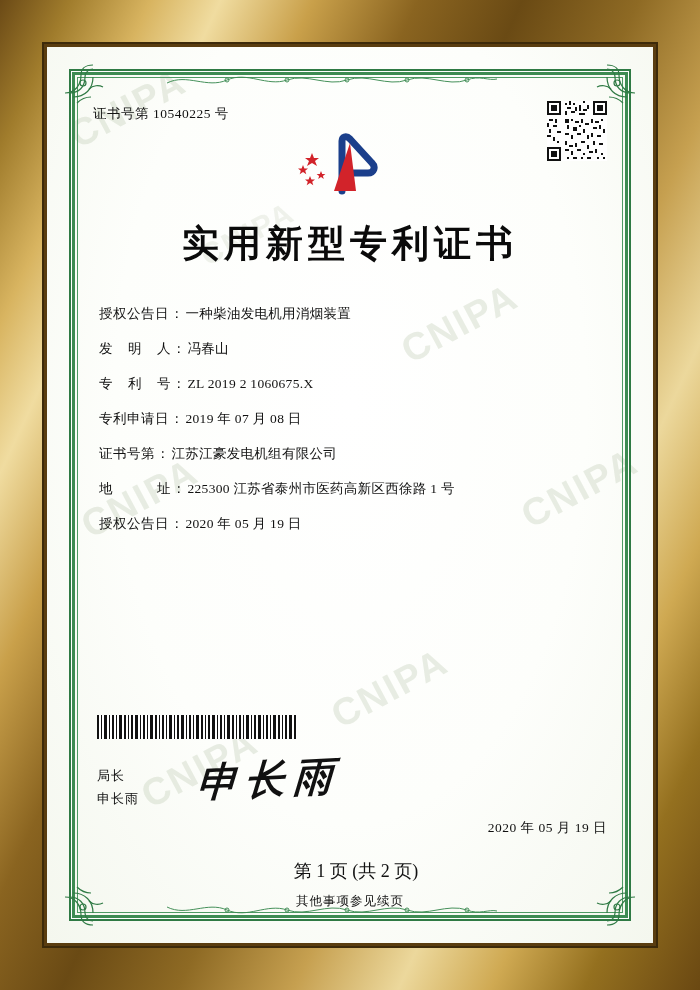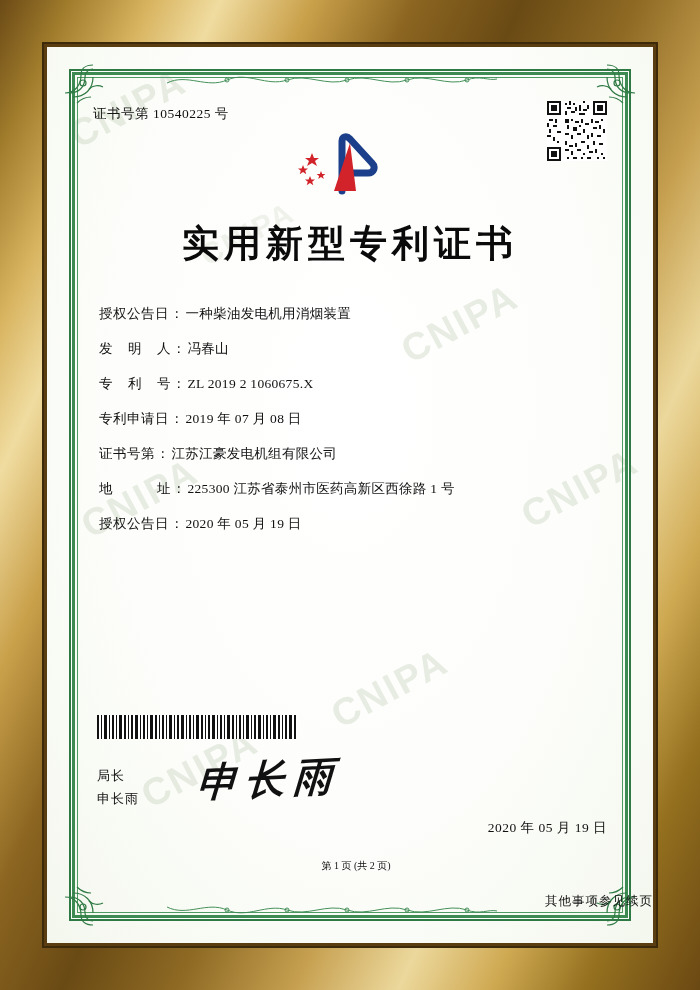--- a/index.html
+++ b/index.html
@@ -221,28 +221,28 @@
     right: 46px; top: 772px;
     font-size: 13.5px;
     color: #111;
     letter-spacing: .5px;
   }
 
   .page-no {
     position: absolute;
     left: 0; right: 12px; top: 812px;
     text-align: center;
-    font-size: 10px;
+    font-size: 18px;
     color: #111;
     padding-left: 24px;
   }
   .footnote {
     position: absolute;
     left: 0; right: 0; top: 846px;
-    text-align: right;
+    text-align: center;
     font-size: 12.5px;
     color: #111;
     letter-spacing: 1px;
   }
 </style>
 </head>
 <body>
 
 <div class="frame">
   <div class="frame-inner-bevel"></div>

